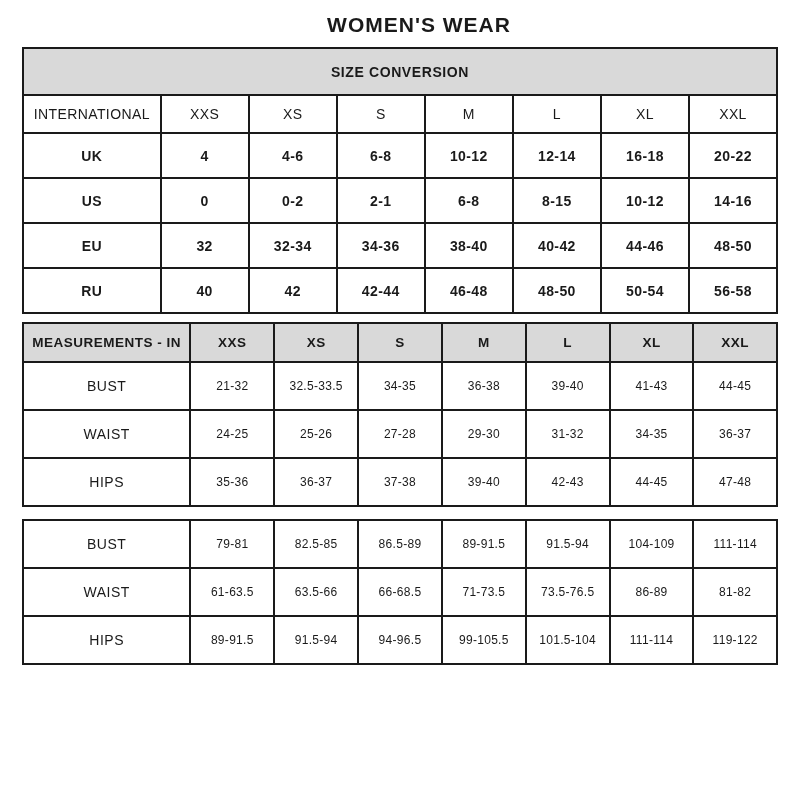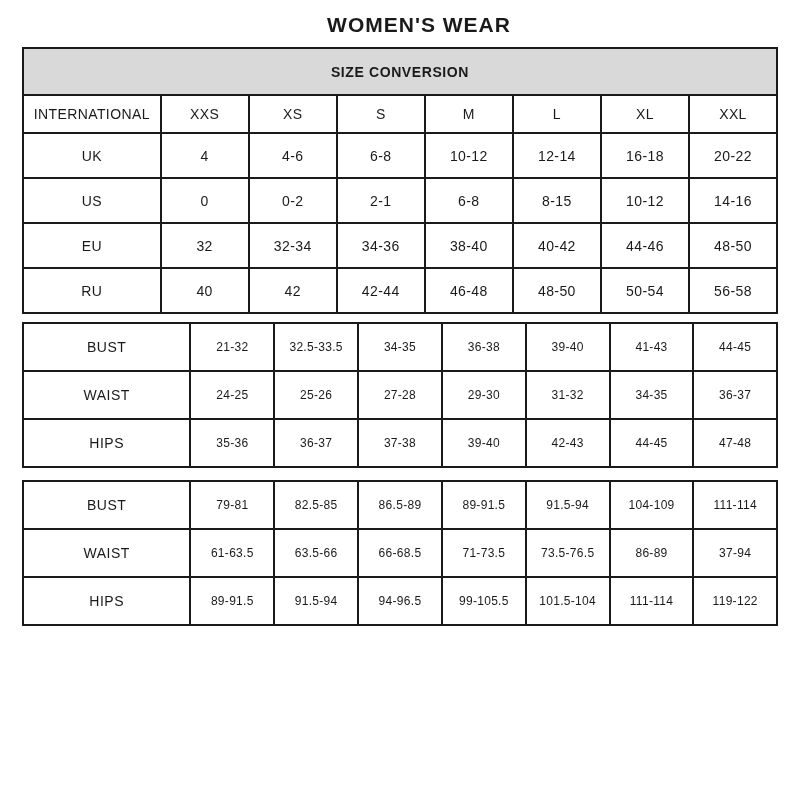--- a/index.html
+++ b/index.html
@@ -34,21 +34,21 @@
   }
   
   .t-conv .caption-row td {
     background: #d9d9d9;
     font-weight: bold;
     font-size: 14px;
     letter-spacing: 0.6px;
     height: 47px;
   }
   .t-conv .colhead-row td { height: 38px; font-size: 14px; letter-spacing: 0.4px; }
-  .t-conv .data-row td    { height: 45px; font-size: 14px; letter-spacing: 0.4px; }
+  .t-conv .data-row td    { height: 45px; font-size: 14px; letter-spacing: 0.4px; font-weight: bold; }
   .t-conv { margin-bottom: 8px; }
 
   
   .t-meas .head-row td {
     background: #d9d9d9;
     font-weight: bold;
     font-size: 13.5px;
     letter-spacing: 0.5px;
     height: 39px;
   }
@@ -134,20 +134,30 @@
     <col style="width:22.2%">
       <col style="width:11.12%">
       <col style="width:11.12%">
       <col style="width:11.12%">
     <col style="width:11.12%">
       <col style="width:11.12%">
       <col style="width:11.12%">
       <col style="width:11.08%">
   </colgroup>
   <tbody>
+    <tr class="head-row">
+      <td>MEASUREMENTS - IN</td>
+      <td>XXS</td>
+      <td>XS</td>
+      <td>S</td>
+      <td>M</td>
+      <td>L</td>
+      <td>XL</td>
+      <td>XXL</td>
+    </tr>
     <tr class="data-row">
       <td class="rowlabel">BUST</td>
       <td>21-32</td>
       <td>32.5-33.5</td>
       <td>34-35</td>
       <td>36-38</td>
       <td>39-40</td>
       <td>41-43</td>
       <td>44-45</td>
     </tr>
@@ -197,21 +207,21 @@
       <td>111-114</td>
     </tr>
     <tr class="data-row">
       <td class="rowlabel">WAIST</td>
       <td>61-63.5</td>
       <td>63.5-66</td>
       <td>66-68.5</td>
       <td>71-73.5</td>
       <td>73.5-76.5</td>
       <td>86-89</td>
-      <td>37-94</td>
+      <td>81-82</td>
     </tr>
     <tr class="data-row">
       <td class="rowlabel">HIPS</td>
       <td>89-91.5</td>
       <td>91.5-94</td>
       <td>94-96.5</td>
       <td>99-105.5</td>
       <td>101.5-104</td>
       <td>111-114</td>
       <td>119-122</td>

